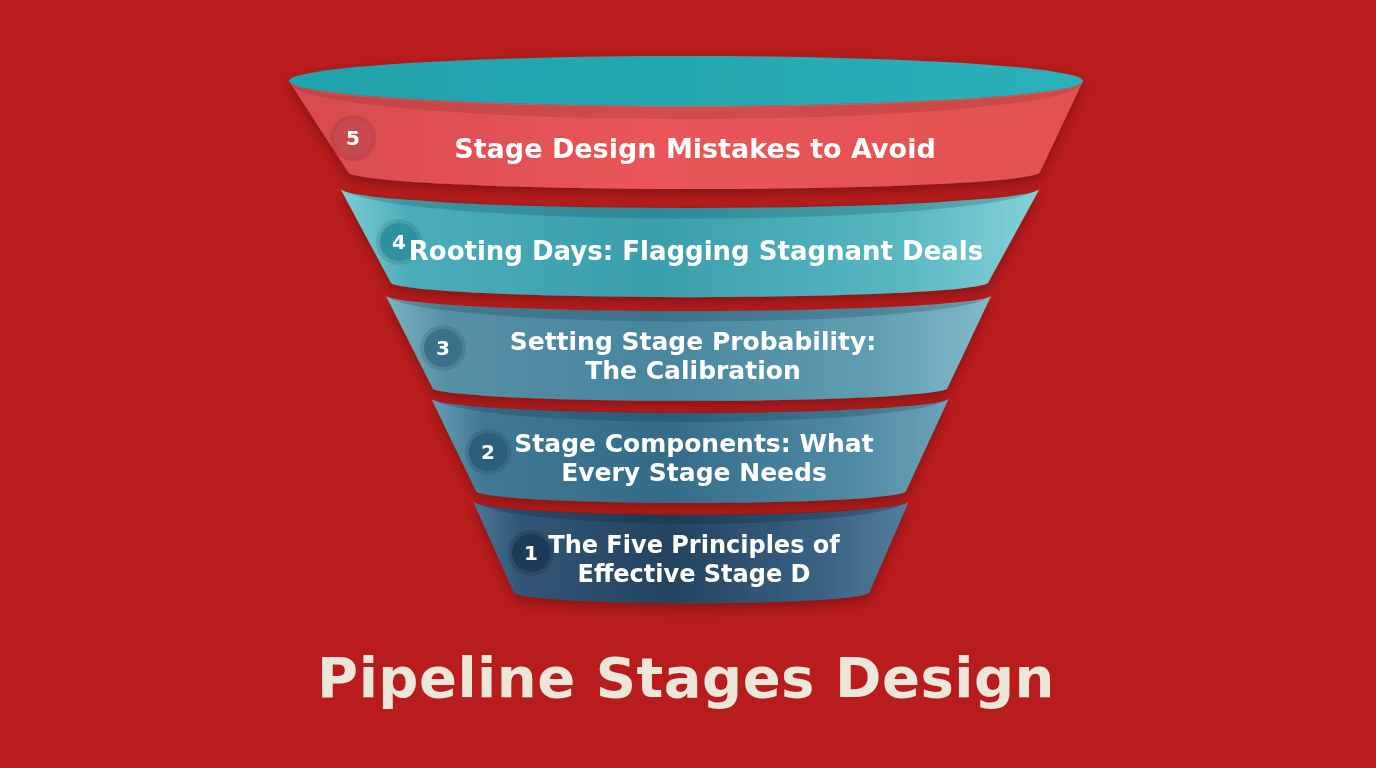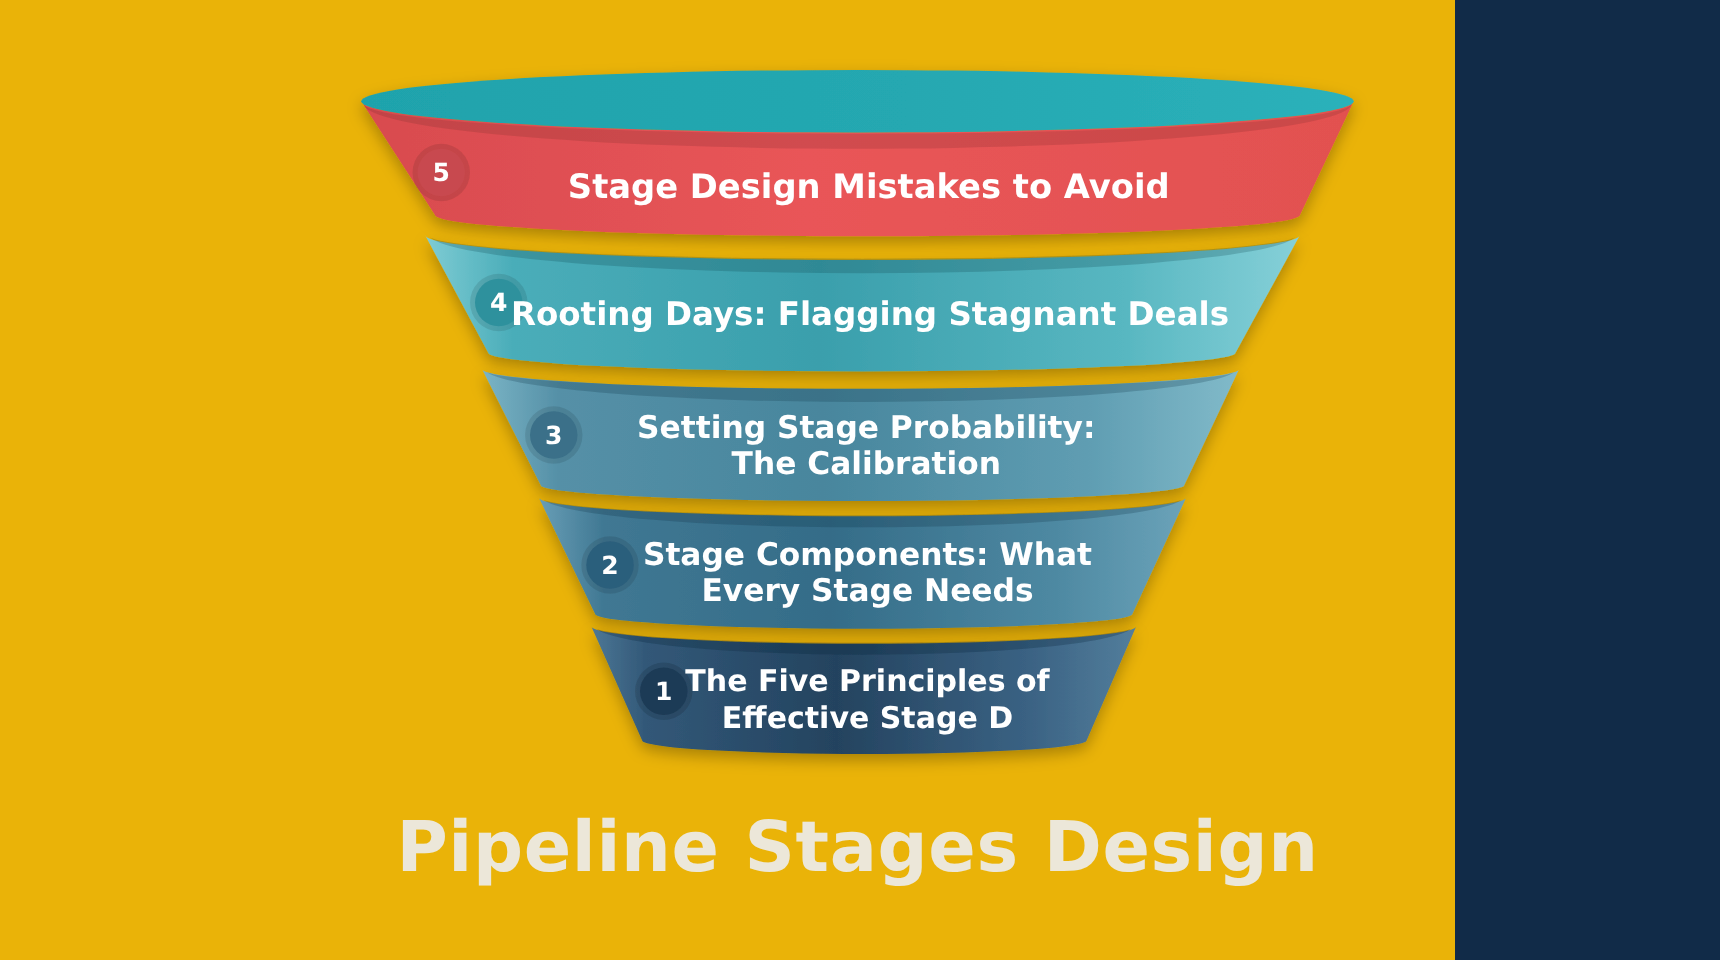--- a/index.html
+++ b/index.html
@@ -6,23 +6,23 @@
     margin: 0;
     padding: 0;
     width: 1376px;
     height: 768px;
     overflow: hidden;
     background: #112b48;
     font-family: "DejaVu Sans", sans-serif;
   }
   .canvas {
     position: relative;
-    width: 1164px;
+    width: 1376px;
     height: 768px;
-    background: #eab308;
+    background: #b91c1c;
   }
   svg text {
     font-family: "DejaVu Sans", sans-serif;
     font-weight: bold;
   }
   .stage-label { fill: #ffffff; }
   .badge-num   { fill: #ffffff; }
   .main-title  { fill: #ece7d9; letter-spacing: 0.5px; }
 </style>
 </head>

